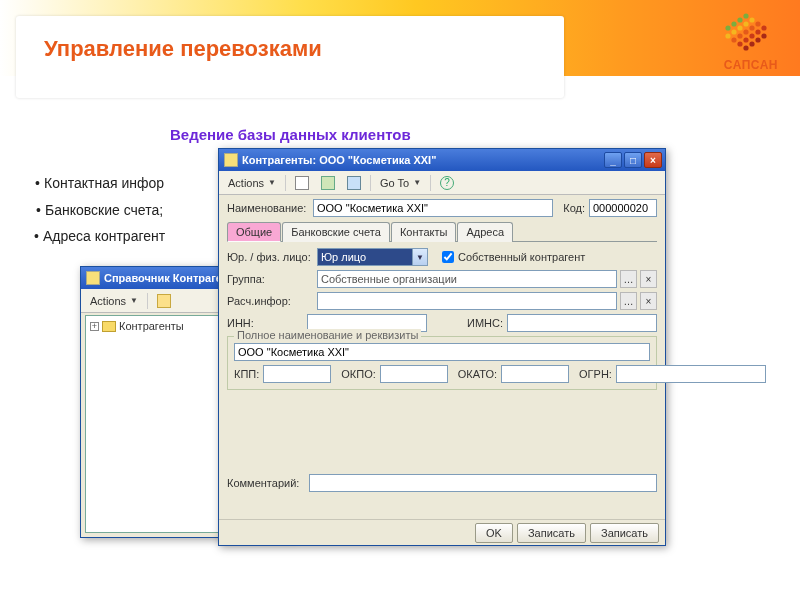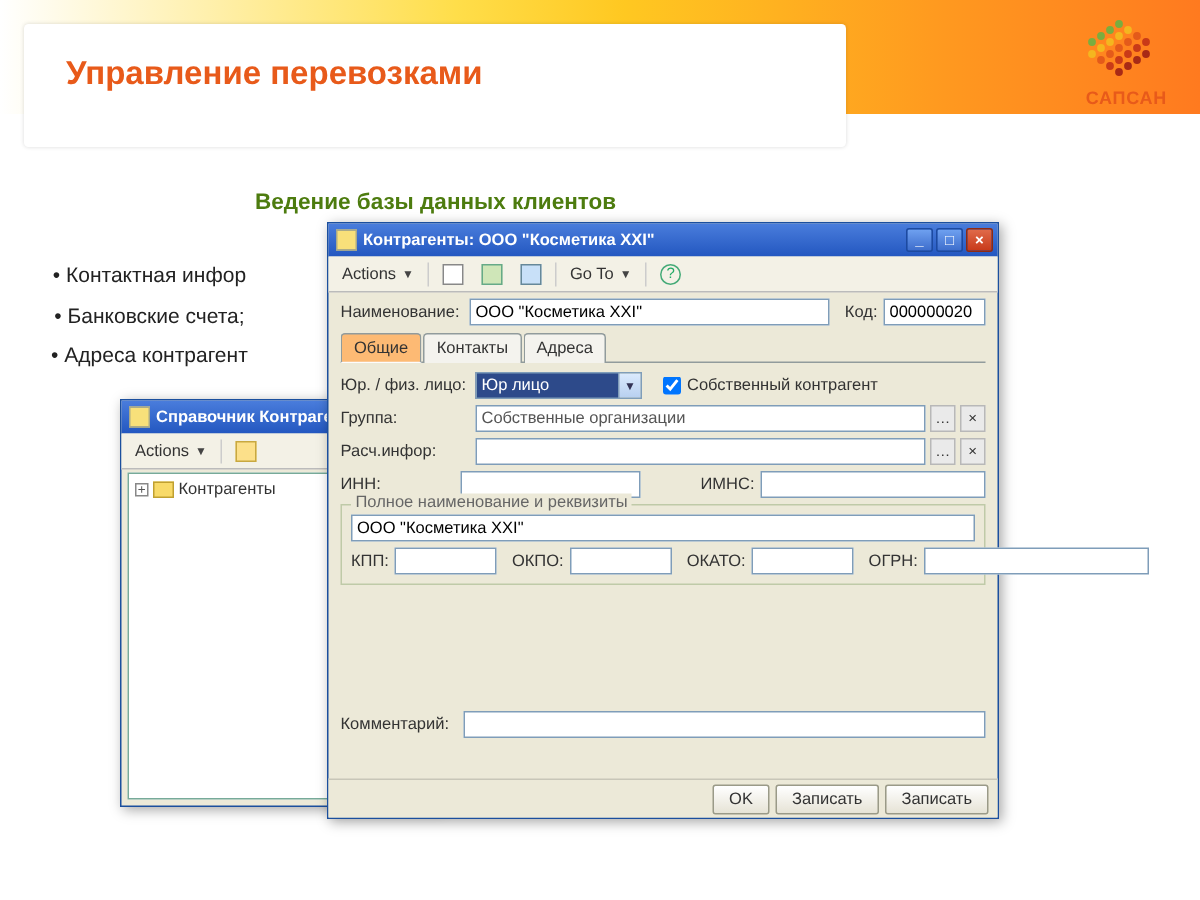--- a/index.html
+++ b/index.html
@@ -5,21 +5,21 @@
   * { box-sizing: border-box; margin: 0; padding: 0; }
   body { font-family: Tahoma, Arial, sans-serif; font-size: 11px; background: #fff; color: #333; width: 800px; height: 600px; position: relative; overflow: hidden; }
   
   .presentation-bg { position: absolute; top: 0; left: 0; width: 800px; height: 600px; }
   .top-gradient { position: absolute; top: 0; left: 0; right: 0; height: 76px; background: linear-gradient(90deg, #fff 0%, #ffde4a 38%, #ffc821 52%, #ff9a1f 78%, #ff7a1f 100%); }
   .logo { position: absolute; top: 10px; right: 30px; width: 48px; height: 48px; }
   .logo svg { width: 100%; height: 100%; }
   .brand { position: absolute; top: 58px; right: 22px; color: #e85a1a; font-size: 12px; font-weight: bold; letter-spacing: 0.5px; }
   .white-panel { position: absolute; top: 16px; left: 16px; width: 548px; height: 82px; background: #fff; border-radius: 3px; box-shadow: 0 0 3px rgba(0,0,0,0.15); }
   .slide-title { position: absolute; top: 36px; left: 44px; color: #e85a1a; font-size: 22px; font-weight: bold; }
-  .sub-title { position: absolute; top: 126px; left: 170px; color: #4d7c0f; font-size: 15px; font-weight: bold; }
+  .sub-title { position: absolute; top: 126px; left: 170px; color: #6d28d9; font-size: 15px; font-weight: bold; }
   .bullets { position: absolute; top: 170px; left: 34px; font-size: 14px; color: #222; line-height: 1.9; text-align: center; }
   .bullets div::before { content: '•'; margin-right: 4px; }
 
   
   .win { position: absolute; background: #ece9d8; border: 1px solid #1b4f9e; box-shadow: 2px 2px 8px rgba(0,0,0,0.35); }
   .titlebar { height: 22px; background: linear-gradient(#4a7ddc, #2357c0); color: #fff; display: flex; align-items: center; padding: 0 3px 0 5px; font-size: 11px; font-weight: bold; }
   .titlebar .ticon { width: 14px; height: 14px; background: #f8e07a; border: 1px solid #aa8; margin-right: 4px; }
   .titlebar .spacer { flex: 1; }
   .titlebtn { width: 18px; height: 16px; margin-left: 2px; background: linear-gradient(#6fa1f0,#3d6dcc); border: 1px solid #1d4aa0; color: #fff; font-size: 10px; display: flex; align-items: center; justify-content: center; cursor: pointer; border-radius: 2px; }
   .titlebtn.close { background: linear-gradient(#e06a4a,#c83a1a); border-color: #902a10; }
@@ -40,21 +40,21 @@
   .win-card { top: 148px; left: 218px; width: 448px; height: 398px; }
   .card-body { position: absolute; top: 46px; left: 0; right: 0; bottom: 28px; padding: 4px 8px; }
   .row { display: flex; align-items: center; margin-bottom: 4px; gap: 4px; }
   .lbl { font-size: 11px; color: #333; }
   .inp { height: 18px; border: 1px solid #7f9db9; background: #fff; padding: 0 3px; font-size: 11px; font-family: inherit; }
   .combo { display: flex; }
   .combo .cbtn { width: 15px; height: 18px; border: 1px solid #7f9db9; border-left: none; background: linear-gradient(#dbeafd,#b8d0f0); display: flex; align-items: center; justify-content: center; font-size: 8px; color: #335; cursor: pointer; }
   .pickbtn { width: 17px; height: 18px; border: 1px solid #b8b8b8; background: #eaeaea; font-size: 10px; display: flex; align-items: center; justify-content: center; cursor: pointer; margin-left: -1px; }
   .tabs { display: flex; border-bottom: 1px solid #919b9c; margin: 4px 0 6px; }
   .tab { padding: 3px 8px 3px; border: 1px solid #919b9c; border-bottom: none; background: #f4f3ee; margin-right: 1px; font-size: 11px; border-radius: 3px 3px 0 0; cursor: pointer; position: relative; top: 1px; }
-  .tab.active { background: #fdba74; border-bottom: 1px solid #fcfcfe; }
+  .tab.active { background: #f9a8d4; border-bottom: 1px solid #fcfcfe; }
   .groupbox { border: 1px solid #bfcaa8; padding: 6px 6px 6px; margin-top: 4px; position: relative; }
   .groupbox .gtitle { position: absolute; top: -8px; left: 6px; background: #ece9d8; padding: 0 3px; font-size: 11px; color: #666; }
   .chk { width: 12px; height: 12px; }
   .readonly { color: #555; }
   .btnbar { position: absolute; left: 0; right: 0; bottom: 0; height: 26px; background: #ece9d8; border-top: 1px solid #c8c6b8; display: flex; align-items: center; justify-content: flex-end; padding: 0 6px; gap: 4px; }
   .btn { height: 20px; padding: 0 10px; display: flex; align-items: center; border: 1px solid #9a9a88; background: linear-gradient(#fff,#e6e3d6); font-size: 11px; cursor: pointer; border-radius: 2px; }
 </style>
 </head>
 <body>
 
@@ -164,20 +164,21 @@
 
     <div class="row">
       <span class="lbl" style="width:82px">Наименование:</span>
       <input class="inp" style="flex: 1 1 0%;" value="ООО &quot;Косметика XXI&quot;">
       <span class="lbl" style="margin-left:6px">Код:</span>
       <input class="inp" style="width: 68px;" value="000000020">
     </div>
 
     <div class="tabs">
       <div class="tab active">Общие</div>
+      <div class="tab">Банковские счета</div>
       <div class="tab">Контакты</div>
       <div class="tab">Адреса</div>
     </div>
 
     <div class="row">
       <span class="lbl" style="width:86px">Юр. / физ. лицо:</span>
       <div class="combo">
         <input class="inp" style="width: 96px; background: rgb(45, 74, 138); color: rgb(255, 255, 255);" value="Юр лицо">
         <div class="cbtn">▼</div>
       </div>

